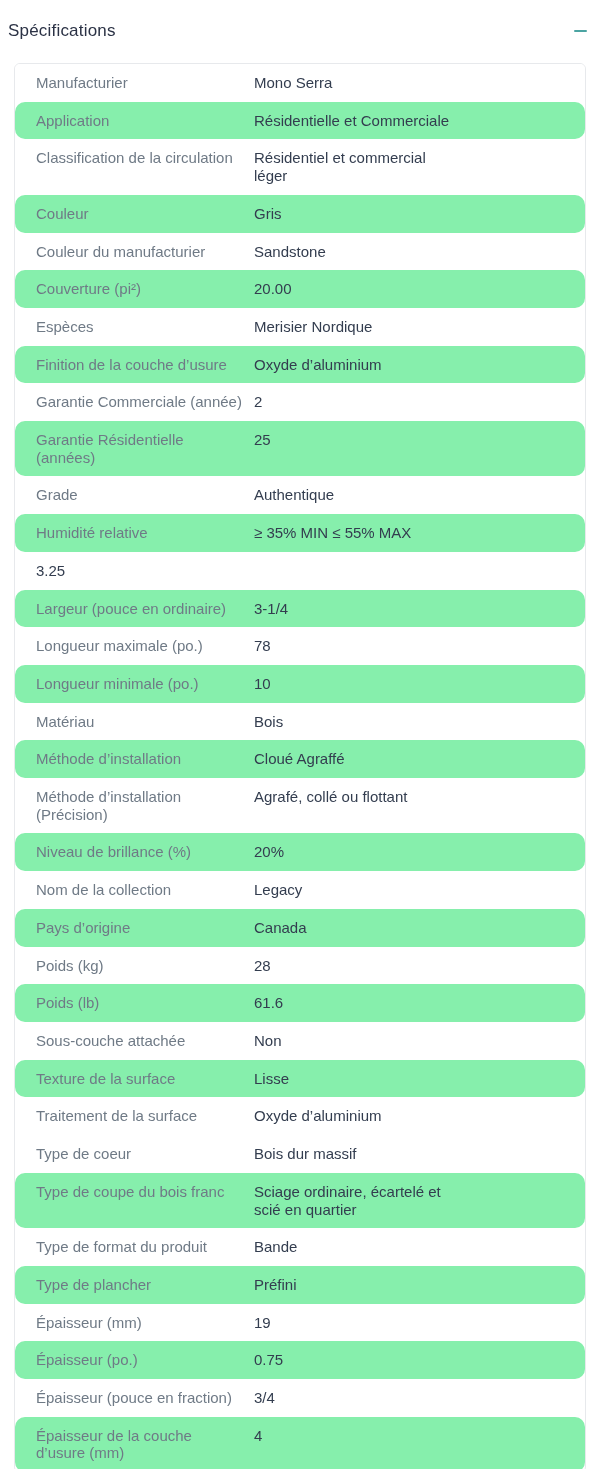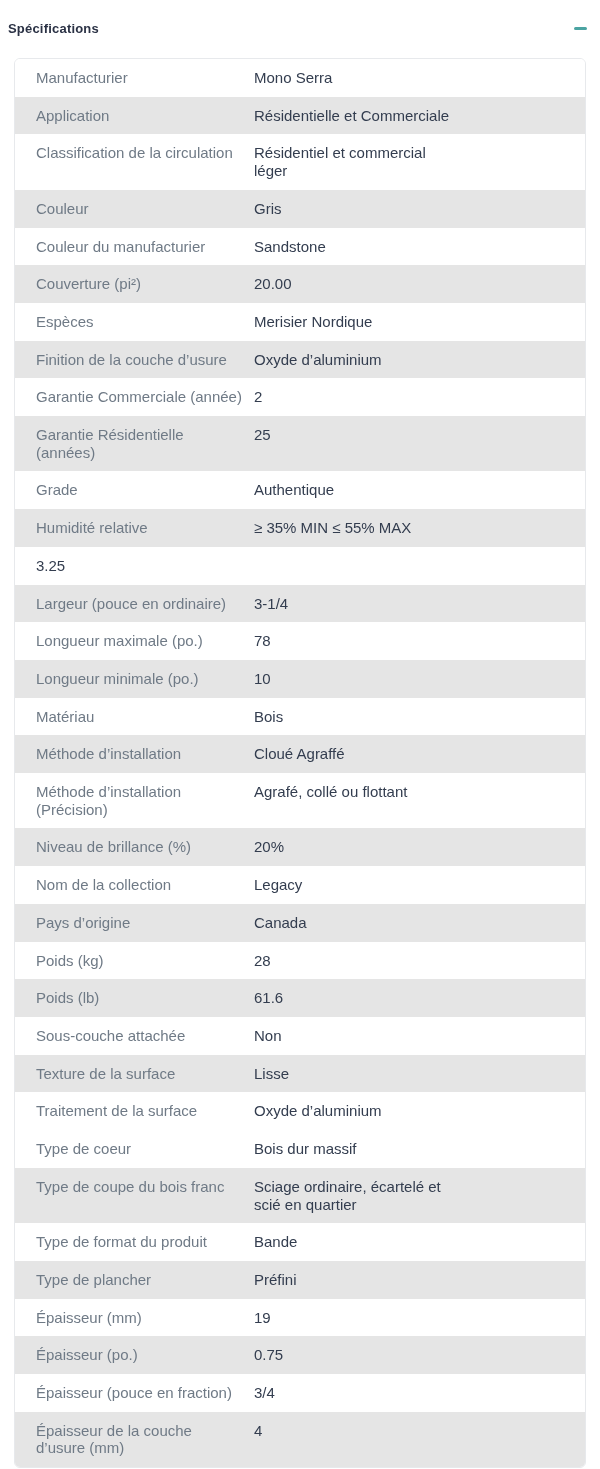--- a/index.html
+++ b/index.html
@@ -10,22 +10,22 @@
   }
   body { height: 1469px; overflow: hidden; }
 
   .section-header {
     display: flex;
     justify-content: space-between;
     align-items: center;
     padding: 21px 12px 0 8px;
   }
   .section-title {
-    font-size: 13px;
-    font-weight: 700;
+    font-size: 17px;
+    font-weight: 400;
     color: #2b3245;
     letter-spacing: 0.2px;
   }
   .collapse-btn {
     border: none;
     background: transparent;
     cursor: pointer;
     width: 16px;
     height: 14px;
     display: flex;
@@ -48,21 +48,21 @@
     overflow: hidden;
   }
   .spec-row {
     display: flex;
     align-items: flex-start;
     padding: 10px 20px 10px 21px;
     font-size: 15px;
     line-height: 17.7px;
     background: #ffffff;
   }
-  .spec-row.alt { background: #e5e5e5; }
+  .spec-row.alt { background: #86efac; border-radius: 10px; }
   .spec-label {
     flex: 0 0 218px;
     padding-right: 10px;
     color: #6f7a86;
   }
   .spec-value {
     color: #333d4f;
     max-width: 200px;
   }
 </style>

